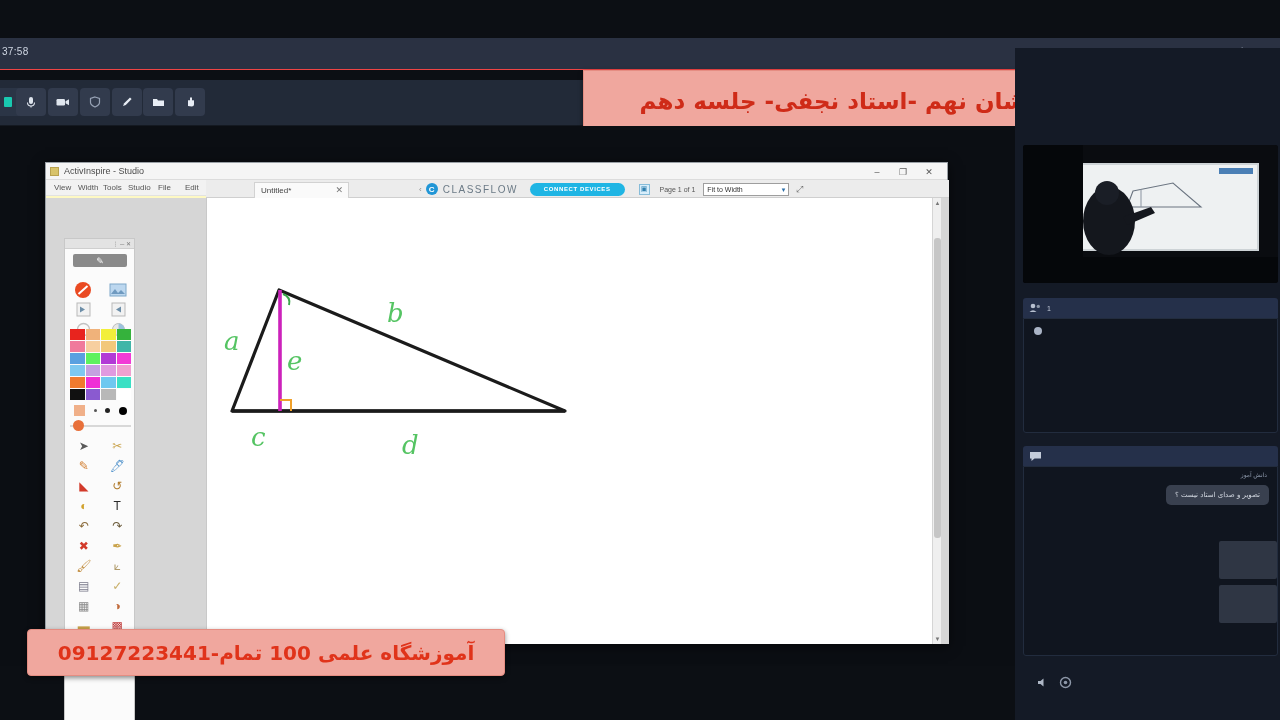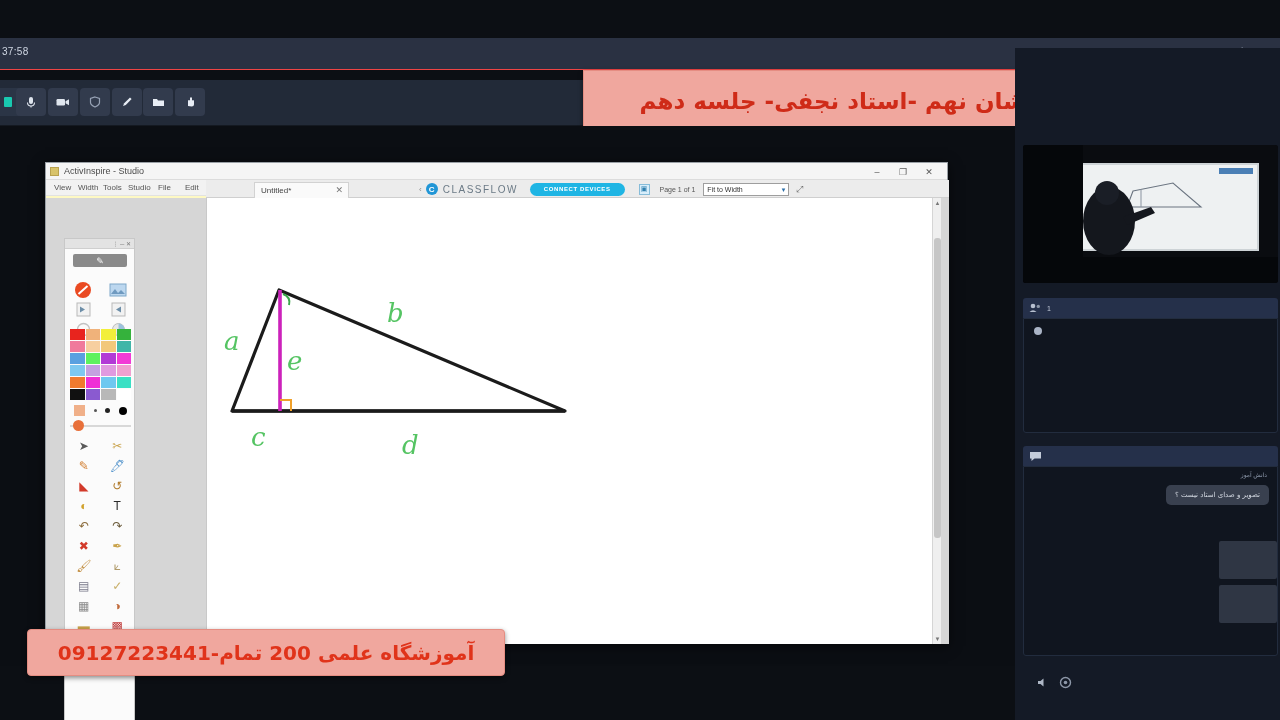--- a/index.html
+++ b/index.html
@@ -567,16 +567,16 @@
         <path d="M1 4 H3.5 L6.5 1.5 V9.5 L3.5 7 H1 Z" fill="#aeb7c6"></path>
       </svg>
       <svg width="13" height="13" viewBox="0 0 13 13">
         <circle cx="6.5" cy="6.5" r="5" fill="none" stroke="#8d97a8" stroke-width="1.4"></circle>
         <circle cx="6.5" cy="6.5" r="1.8" fill="#8d97a8"></circle>
       </svg>
     </div>
   </div>
 
   <div class="bottom-banner">
-    <span>آموزشگاه علمی 200 تمام-09127223441</span>
+    <span>آموزشگاه علمی 100 تمام-09127223441</span>
   </div>
 
 </div>
 
 </body></html>

